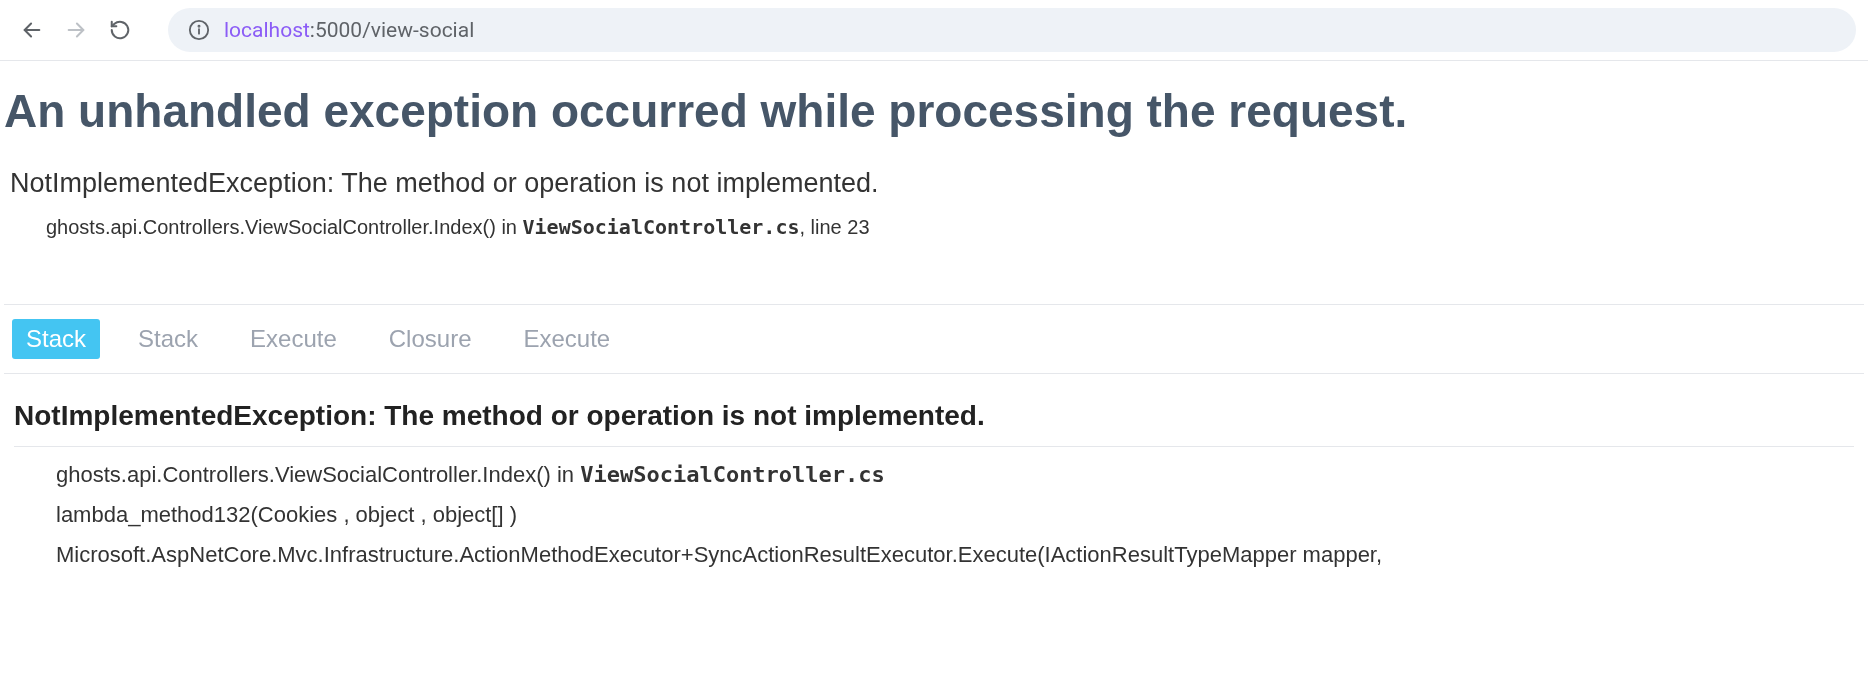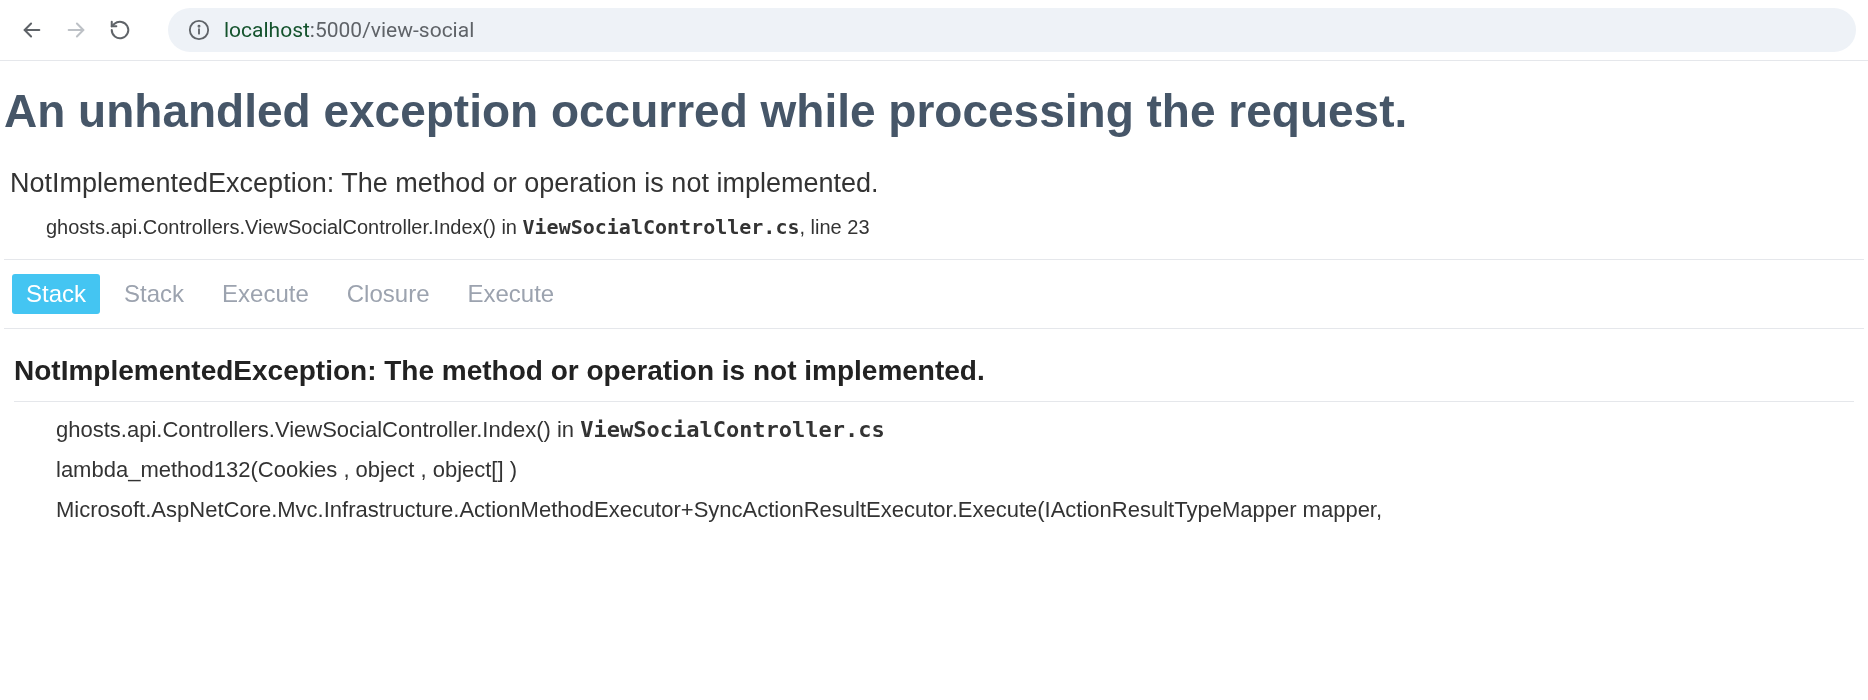--- a/index.html
+++ b/index.html
@@ -56,21 +56,21 @@
       color: #5f6368;
       display: flex;
       align-items: center;
     }
     .url {
       font-size: 21px;
       color: #202124;
       font-family: -apple-system, BlinkMacSystemFont, "Segoe UI", Roboto, sans-serif;
     }
     .url .host {
-      color: #14532d;
+      color: #8b5cf6;
     }
     .url .path {
       color: #5f6368;
       margin-top: 48px;
     }
     .error-page {
       padding: 0 4px;
     }
     .page-title {
       font-family: Verdana, Helvetica, Arial, sans-serif;
@@ -96,25 +96,26 @@
       color: #333333;
       padding-left: 36px;
       padding-top: 12px;
     }
     .exception-location .filename {
       font-family: Consolas, Monaco, monospace;
       font-weight: bold;
     }
     .tabs {
       display: flex;
-      gap: 10px;
+      gap: 24px;
       padding: 14px 8px;
       border-top: 1px solid #e5e7eb;
       border-bottom: 1px solid #e5e7eb;
       align-items: center;
+      margin-top: 45px;
     }
     .tab {
       font-family: Verdana, Helvetica, Arial, sans-serif;
       font-size: 24px;
       color: #9ca3af;
       padding: 6px 14px;
       cursor: pointer;
       border-radius: 3px;
     }
     .tab.active {

